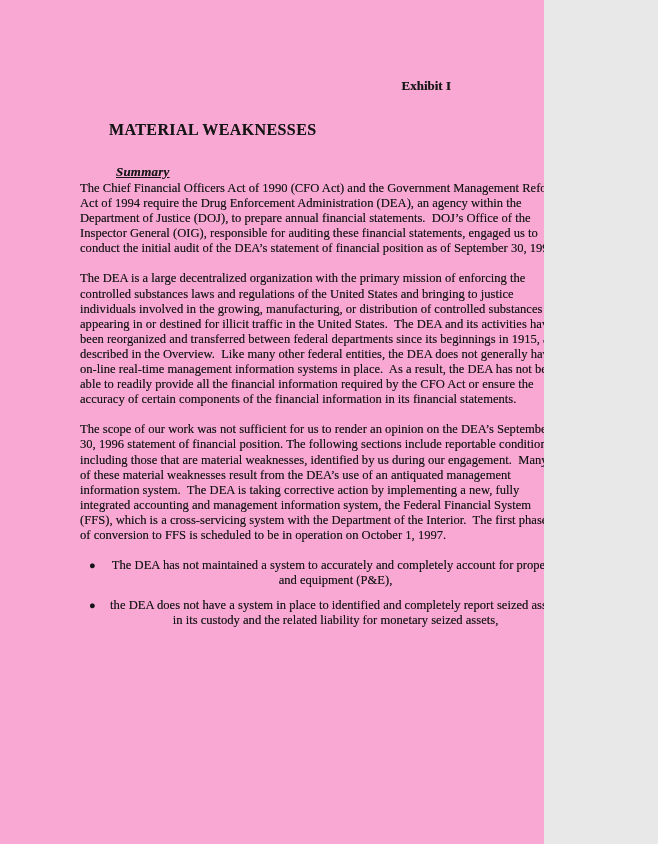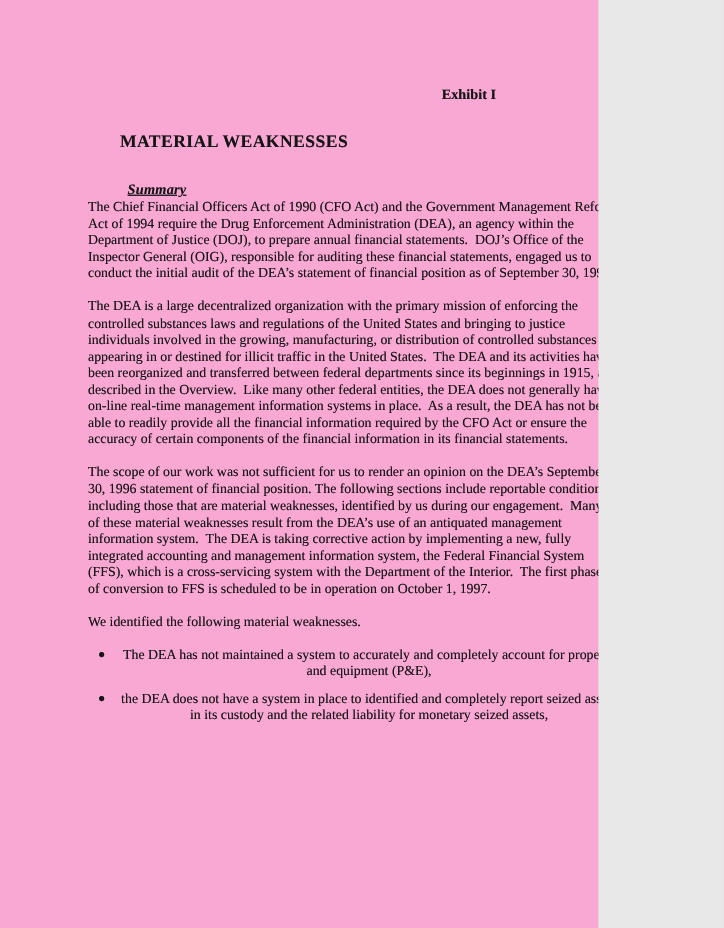--- a/index.html
+++ b/index.html
@@ -93,21 +93,20 @@
   <h2 class="section-heading">Summary</h2>
 
   <div class="body-text">
 
     <p>The Chief Financial Officers Act of 1990 (CFO Act) and the Government Management Reform Act of 1994 require the Drug Enforcement Administration (DEA), an agency within the Department of Justice (DOJ), to prepare annual financial statements.  DOJ’s Office of the Inspector General (OIG), responsible for auditing these financial statements, engaged us to conduct the initial audit of the DEA’s statement of financial position as of September 30, 1996.</p>
 
     <p>The DEA is a large decentralized organization with the primary mission of enforcing the controlled substances laws and regulations of the United States and bringing to justice individuals involved in the growing, manufacturing, or distribution of controlled substances appearing in or destined for illicit traffic in the United States.  The DEA and its activities have been reorganized and transferred between federal departments since its beginnings in 1915, as described in the Overview.  Like many other federal entities, the DEA does not generally have on-line real-time management information systems in place.  As a result, the DEA has not been able to readily provide all the financial information required by the CFO Act or ensure the accuracy of certain components of the financial information in its financial statements.</p>
 
     <p>The scope of our work was not sufficient for us to render an opinion on the DEA’s September 30, 1996 statement of financial position. The following sections include reportable conditions, including those that are material weaknesses, identified by us during our engagement.  Many of these material weaknesses result from the DEA’s use of an antiquated management information system.  The DEA is taking corrective action by implementing a new, fully integrated accounting and management information system, the Federal Financial System (FFS), which is a cross-servicing system with the Department of the Interior.  The first phase of conversion to FFS is scheduled to be in operation on October 1, 1997.</p>
 
-    <p>We identified the following material weaknesses.</p>
 
     <ul class="weakness-list">
       <li>
         <span class="bullet-marker">●</span>
         <span class="bullet-text">The DEA has not maintained a system to accurately and completely account for property and equipment (P&amp;E),</span>
       </li>
       <li>
         <span class="bullet-marker">●</span>
         <span class="bullet-text">the DEA does not have a system in place to identified and completely report seized assets in its custody and the related liability for monetary seized assets,</span>
       </li>

